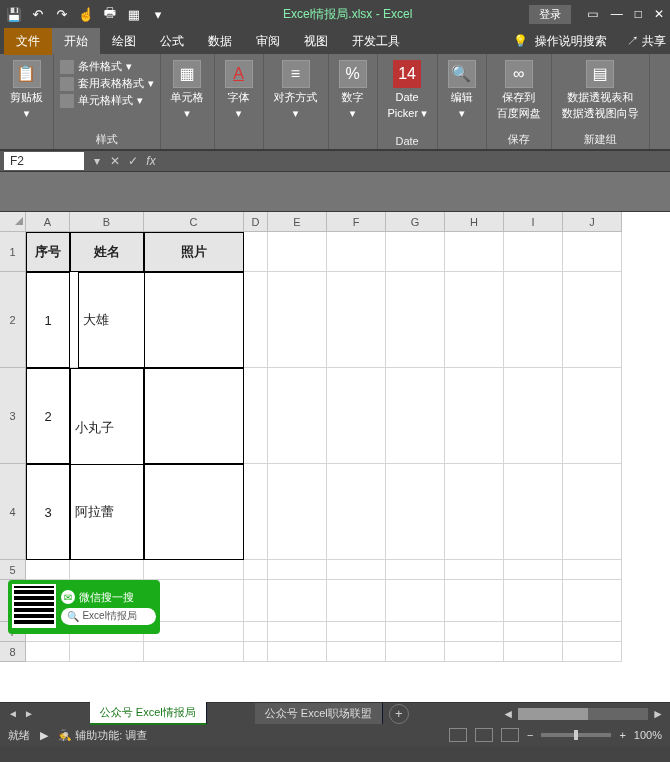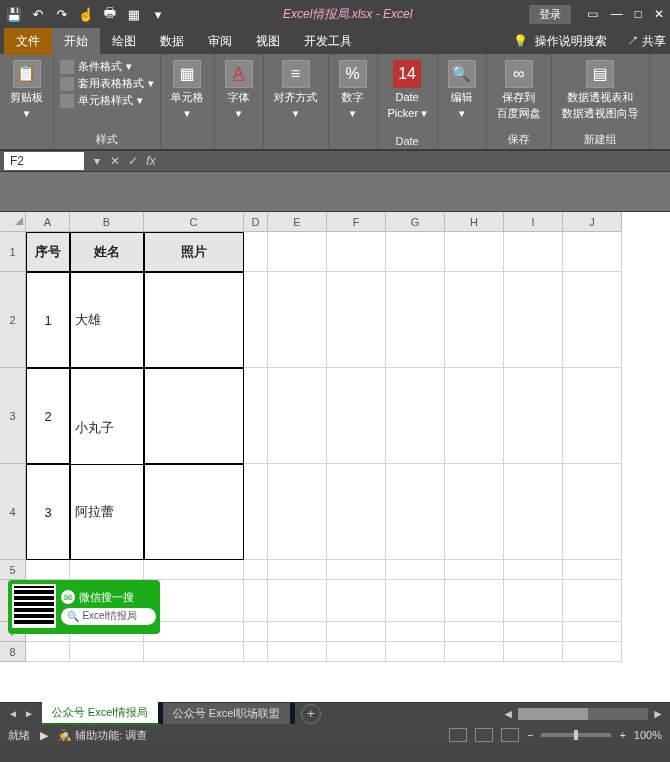--- a/index.html
+++ b/index.html
@@ -2,21 +2,21 @@
 <html><head>
 <meta charset="utf-8">
 <style>
 * { margin: 0; padding: 0; box-sizing: border-box; font-family: "Microsoft YaHei", sans-serif; }
 body { width: 670px; height: 762px; background: #444; overflow: hidden; font-size: 12px; color: #fff; }
 
 
 .titlebar { height: 28px; background: #444; display: flex; align-items: center; padding: 0 6px; gap: 4px; }
 .titlebar .qat { display: flex; gap: 8px; align-items: center; }
 .titlebar .qat span { width: 16px; height: 16px; display: inline-flex; align-items: center; justify-content: center; color: #fff; font-size: 13px; }
-.titlebar .title { flex: 1; text-align: center; color: #f9a8d4; font-size: 12px; font-style: italic; }
+.titlebar .title { flex: 1; text-align: center; color: #86efac; font-size: 12px; }
 .titlebar .wbtns { display: flex; gap: 12px; align-items: center; }
 .login-btn { background: #666; padding: 2px 10px; font-size: 11px; margin-right: 4px; }
 
 
 .ribbon-tabs { height: 26px; background: #444; display: flex; align-items: center; padding: 0 4px; color: #fff; }
 .ribbon-tabs .tab { padding: 5px 12px; font-size: 12px; cursor: pointer; }
 .ribbon-tabs .tab.file { background: #a16207; }
 .ribbon-tabs .tab.active { background: #6d6d6d; }
 .ribbon-tabs .right { margin-left: auto; display: flex; align-items: center; gap: 6px; font-size: 12px; }
 
@@ -56,21 +56,21 @@
 .wechat { position: absolute; left: 8px; top: 368px; width: 152px; height: 54px; background: #1aad19; border-radius: 4px; display: flex; padding: 4px; gap: 5px; }
 .qrbox { width: 44px; height: 44px; background: #fff; background-image: repeating-linear-gradient(0deg,#000,#000 2px,#fff 2px,#fff 4px), repeating-linear-gradient(90deg,#000,#000 2px,transparent 2px,transparent 4px); background-size: 6px 6px; border:2px solid #fff; }
 .wechat-right { flex: 1; display: flex; flex-direction: column; gap: 3px; justify-content: center; }
 .wline1 { color: #fff; font-size: 11px; display:flex; align-items:center; gap:4px; }
 .wline1 .wico { width:14px; height:14px; border-radius:50%; background:#fff; color:#1aad19; display:inline-flex; align-items:center; justify-content:center; font-size:10px; }
 .wsearch { background: #fff; color: #555; border-radius: 9px; height: 17px; padding: 0 6px; font-size: 10px; display: flex; align-items: center; gap: 3px; }
 
 
 .sheet-bar { height: 22px; background: #474747; display: flex; align-items: center; border-top: 1px solid #333; }
 .sheet-nav { display: flex; gap: 6px; padding: 0 8px; color: #ccc; font-size: 10px; }
-.sheet-tab { padding: 3px 10px; font-size: 11px; background: #5a5a5a; color: #ddd; border-right:5px solid #0f172a; }
+.sheet-tab { padding: 3px 10px; font-size: 11px; background: #5a5a5a; color: #ddd; border-right:1px solid #0f172a;margin-left:48px; }
 .sheet-tab.active { background: #fff; color: #1a7a1a; border-bottom: 2px solid #1a7a1a; }
 .new-sheet { width: 20px; height: 20px; border: 1px solid #777; border-radius: 50%; display: flex; align-items: center; justify-content: center; margin-left: 6px; color: #ccc; font-size: 13px; }
 .hscroll { flex: 1; display: flex; align-items: center; justify-content: flex-end; padding: 0 6px; }
 .hscroll .track { width: 130px; height: 12px; background: #666; position: relative; }
 .hscroll .thumb { position: absolute; left: 0; width: 70px; height: 12px; background: #999; }
 
 
 .status { height: 22px; background: #474747; display: flex; align-items: center; color: #ddd; font-size: 11px; padding: 0 8px; gap: 10px; }
 .status .right { margin-left: auto; display: flex; align-items: center; gap: 8px; }
 .vbtn { width: 18px; height: 14px; border: 1px solid #888; display:inline-block; }
@@ -97,20 +97,21 @@
     <span>—</span>
     <span>□</span>
     <span>✕</span>
   </div>
 </div>
 
 <div class="ribbon-tabs">
   <div class="tab file">文件</div>
   <div class="tab active">开始</div>
   <div class="tab">绘图</div>
+  <div class="tab">公式</div>
   <div class="tab">数据</div>
   <div class="tab">审阅</div>
   <div class="tab">视图</div>
   <div class="tab">开发工具</div>
   <div class="right">
     <span>💡</span>
     <span>操作说明搜索</span>
     <span style="margin-left:14px">↗ <span>共享</span></span>
   </div>
 </div>
@@ -311,21 +312,21 @@
       <div class="cell " style="left: 242px; top: 410px; width: 59px; height: 20px;"></div>
       <div class="cell " style="left: 301px; top: 410px; width: 59px; height: 20px;"></div>
       <div class="cell " style="left: 360px; top: 410px; width: 59px; height: 20px;"></div>
       <div class="cell " style="left: 419px; top: 410px; width: 59px; height: 20px;"></div>
       <div class="cell " style="left: 478px; top: 410px; width: 59px; height: 20px;"></div>
       <div class="cell " style="left: 537px; top: 410px; width: 59px; height: 20px;"></div>
       <div class="cell hdr-cell center" style="left: 0px; top: 0px; width: 44px; height: 40px;">序号</div>
       <div class="cell hdr-cell center" style="left: 44px; top: 0px; width: 74px; height: 40px;">姓名</div>
       <div class="cell hdr-cell center" style="left: 118px; top: 0px; width: 100px; height: 40px;">照片</div>
       <div class="cell bordered center" style="left: 0px; top: 40px; width: 44px; height: 96px;">1</div>
-      <div class="cell bordered" style="left: 44px; top: 40px; width: 74px; height: 96px;">大雄</div>
+      <div class="cell bordered" style="left: 52px; top: 40px; width: 74px; height: 96px;">大雄</div>
       <div class="cell bordered" style="left: 118px; top: 40px; width: 100px; height: 96px;"></div>
       <div class="cell bordered center" style="left: 0px; top: 136px; width: 44px; height: 96px;">2</div>
       <div class="cell bordered" style="left: 44px; top: 136px; width: 74px; height: 120px;">小丸子</div>
       <div class="cell bordered" style="left: 118px; top: 136px; width: 100px; height: 96px;"></div>
       <div class="cell bordered center" style="left: 0px; top: 232px; width: 44px; height: 96px;">3</div>
       <div class="cell bordered" style="left: 44px; top: 232px; width: 74px; height: 96px;">阿拉蕾</div>
       <div class="cell bordered" style="left: 118px; top: 232px; width: 100px; height: 96px;"></div>
     </div>
 
   <div class="wechat">

